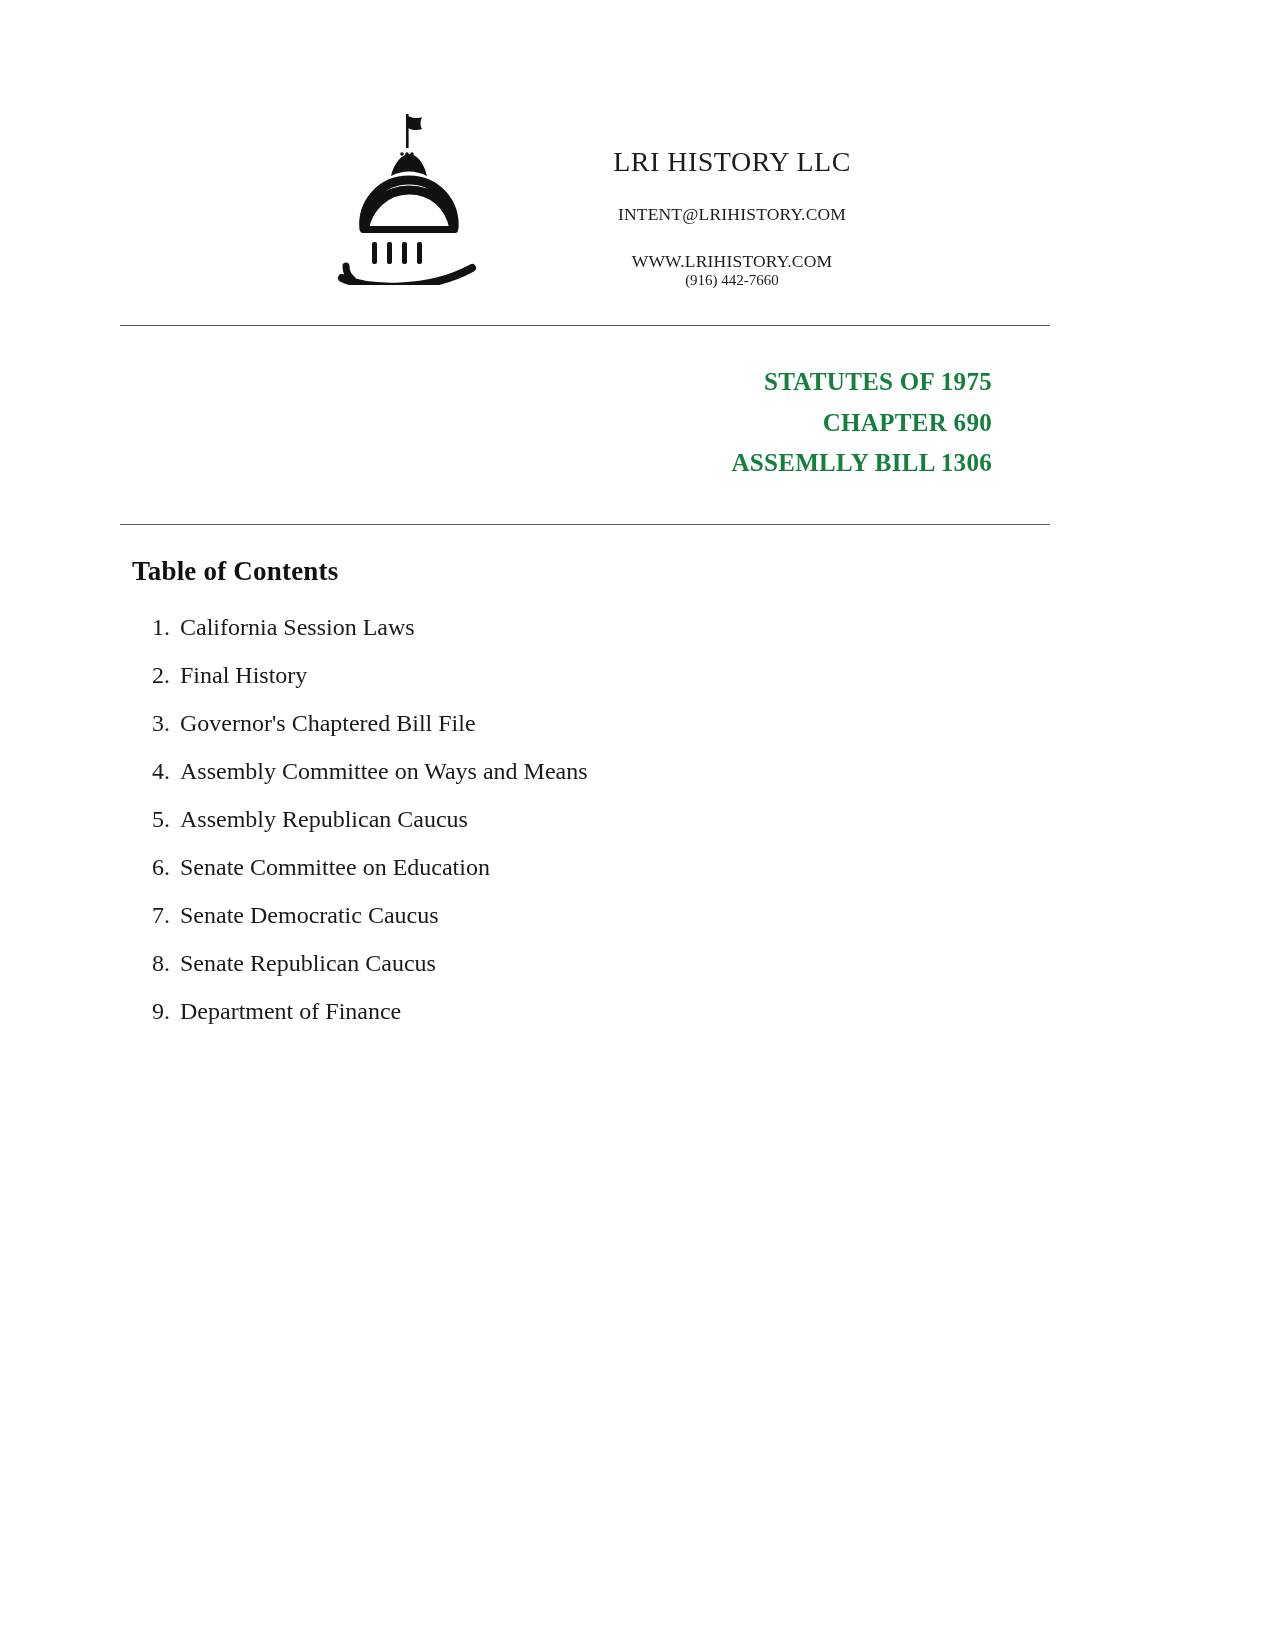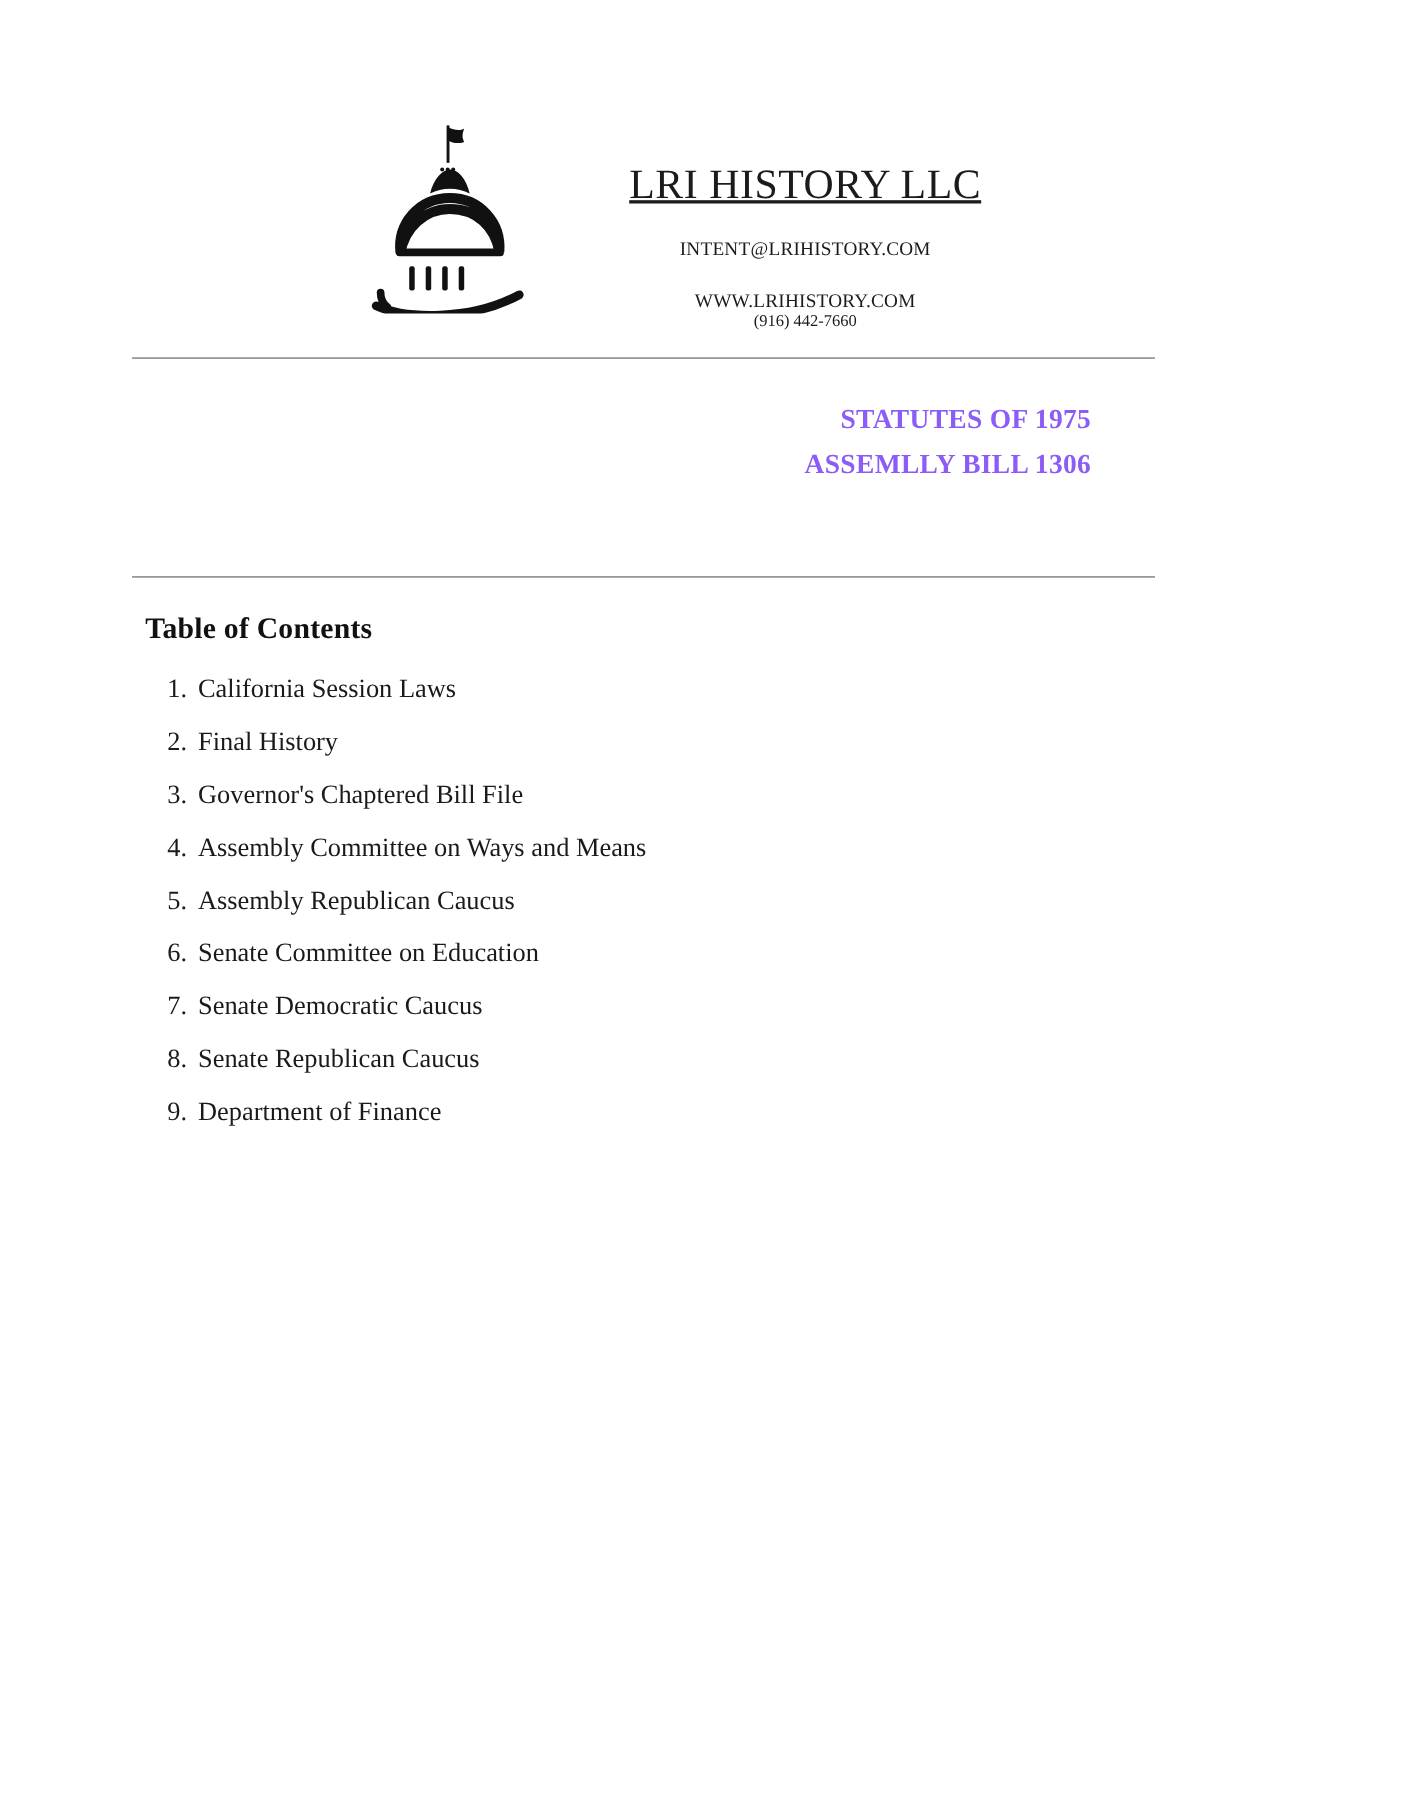--- a/index.html
+++ b/index.html
@@ -37,25 +37,24 @@
   .logo-wrap svg {
     display: block;
   }
   .org-block {
     margin-left: 38px;
     padding-top: 36px;
     text-align: center;
     width: 420px;
   }
   .org-name {
-    font-size: 38px;
+    font-size: 28px;
     letter-spacing: 0.5px;
     color: #1b1b1b;
     font-family: "Liberation Serif", serif;
-    text-decoration: underline;
   }
   .org-line {
     font-size: 17.5px;
     letter-spacing: 0.2px;
     margin-top: 26px;
     color: #1b1b1b;
   }
   .org-phone {
     font-size: 15px;
     color: #1b1b1b;
@@ -71,21 +70,21 @@
   .rule-top { top: 325px; }
   .rule-bottom { top: 524px; }
 
   
   .title-block {
     position: absolute;
     left: 120px;
     width: 872px;
     top: 362px;
     text-align: right;
-    color: #8b5cf6;
+    color: #15803d;
     font-weight: bold;
     font-size: 25px;
     letter-spacing: 0.3px;
     line-height: 1.62;
   }
 
   
   .toc-heading {
     position: absolute;
     left: 132px;
@@ -160,20 +159,21 @@
       <div class="org-line">INTENT@LRIHISTORY.COM</div>
       <div class="org-line">WWW.LRIHISTORY.COM</div>
       <div class="org-phone">(916) 442-7660</div>
     </div>
   </div>
 
   <div class="rule rule-top"></div>
 
   <div class="title-block">
     <div>STATUTES OF 1975</div>
+    <div>CHAPTER  690</div>
     <div>ASSEMLLY BILL 1306</div>
   </div>
 
   <div class="rule rule-bottom"></div>
 
   <div class="toc-heading">Table of Contents</div>
 
   <ol class="toc-list">
     <li>California Session Laws</li>
     <li>Final History</li>

